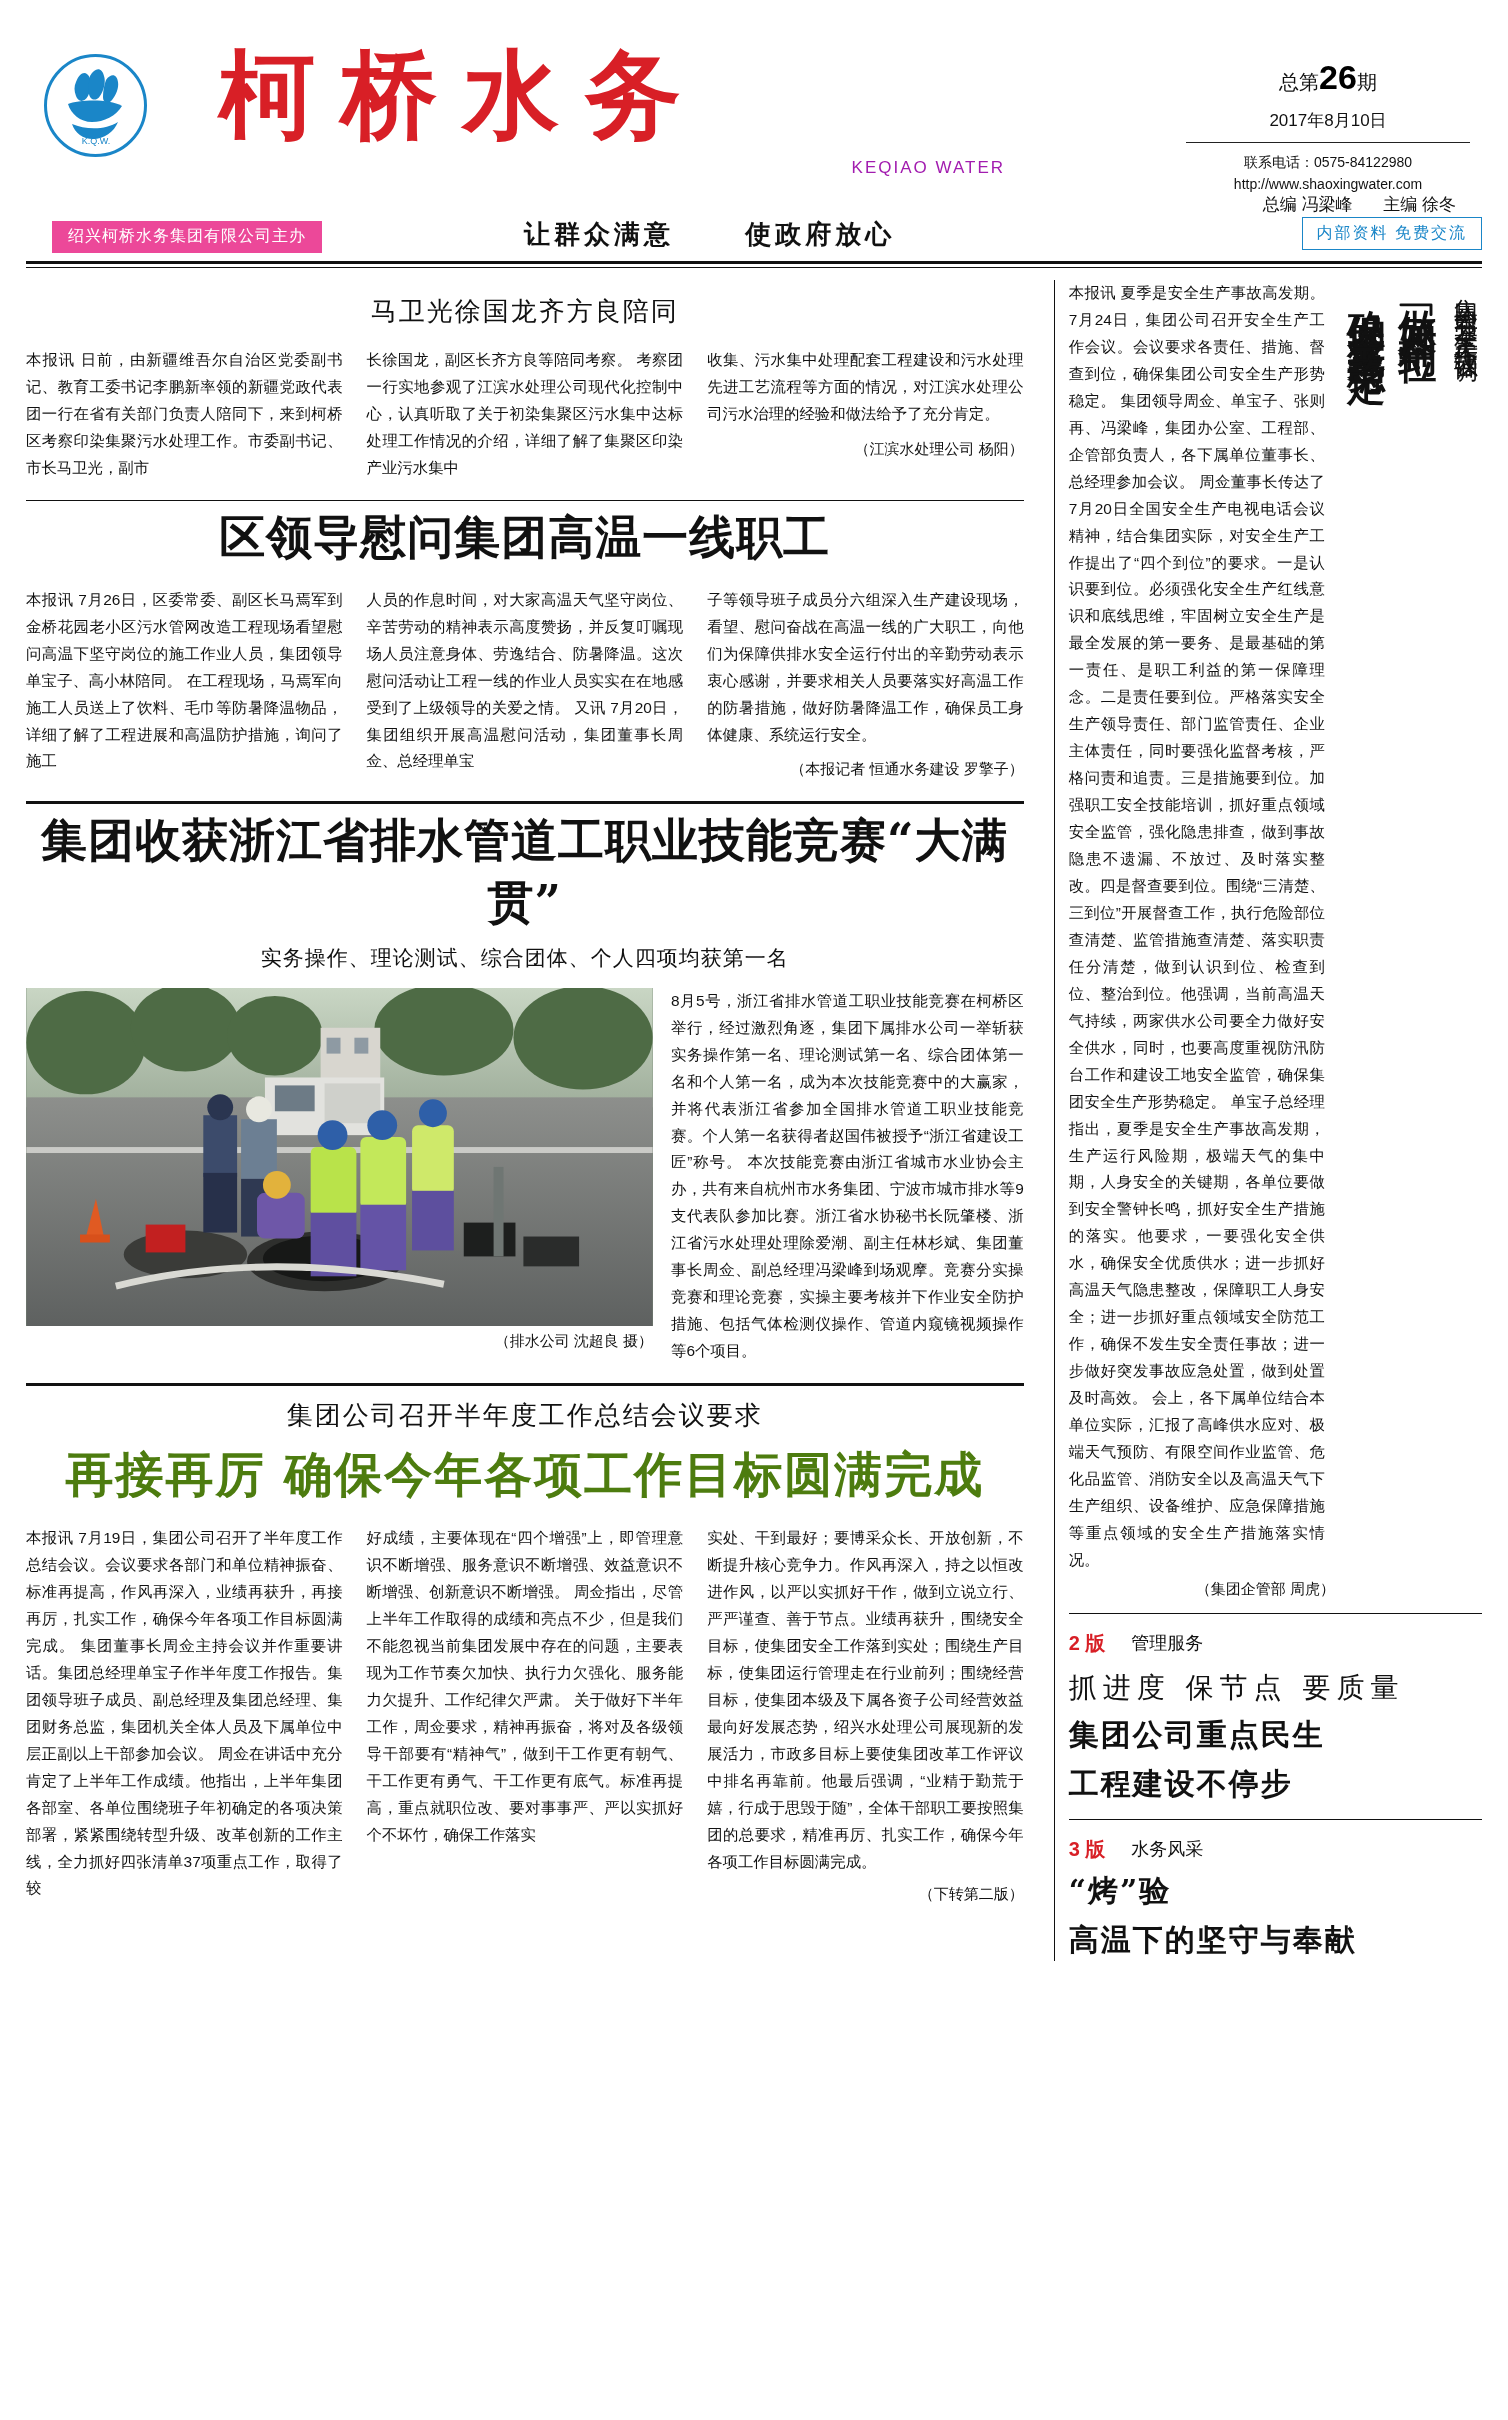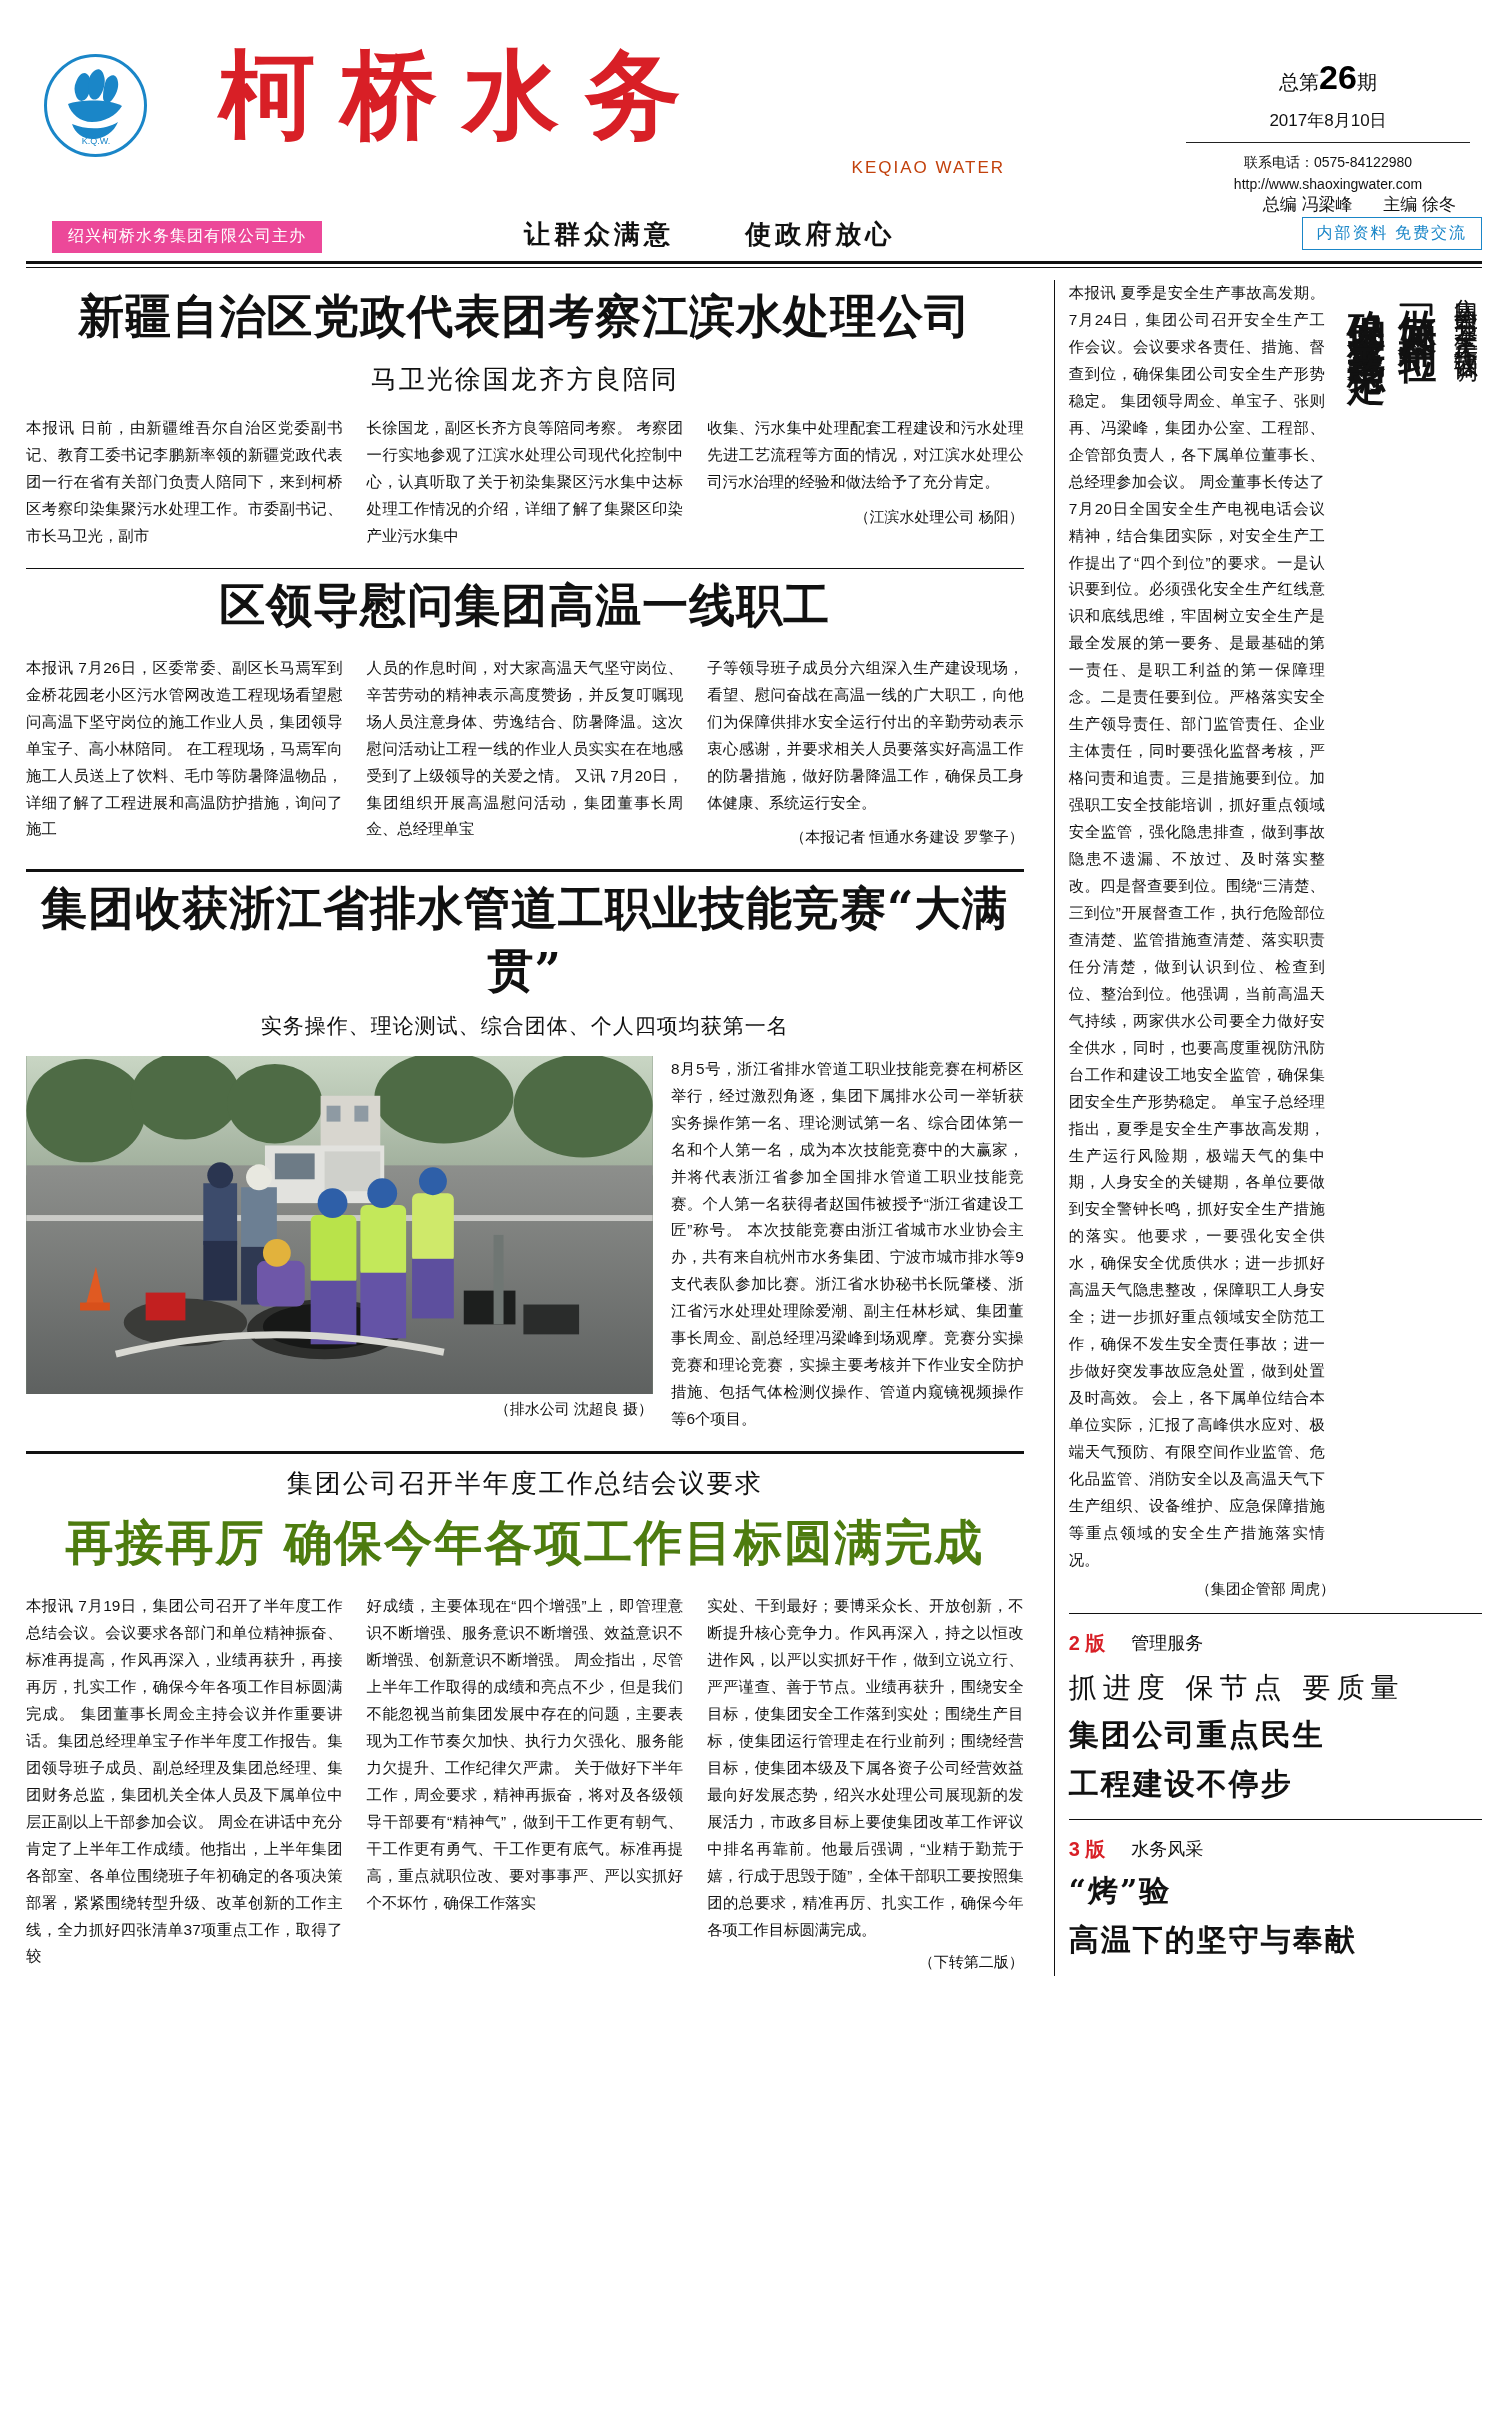--- a/index.html
+++ b/index.html
@@ -27,21 +27,21 @@
   .title-wrap { flex:1; padding-left:10px; position:relative; }
   .paper-title {
     font-family:"DejaVu Serif", serif;
     font-size:96px; font-weight:bold; color:#d81f26;
     letter-spacing:26px; line-height:1.15;
     padding-top:22px; padding-left:44px;
     white-space:nowrap;
   }
   .paper-title-en {
     text-align:right; padding-right:169px; margin-top:8px;
-    font-size:17px; letter-spacing:2px; color:#c2410c;
+    font-size:17px; letter-spacing:2px; color:#a21caf;
   }
   .issue-box { width:308px; padding-top:40px; text-align:center; }
   .issue-line1 { font-size:20px; }
   .issue-line1 b { font-size:34px; color:#000; font-weight:bold; }
   .issue-date { font-size:17px; margin-top:12px; }
   .issue-rule { border-top:1px solid #222; margin:10px 12px 8px 12px; }
   .issue-contact { font-size:14px; line-height:1.6; color:#111; }
 
   
   .subhead { position:relative; height:64px; margin-top:-6px;text-align:right; }
@@ -185,21 +185,20 @@
   </div>
 
   <div class="rule-thick"></div>
   <div class="rule-thin"></div>
 
   <div class="content">
 
     <div class="left-col">
 
       <div>
-        <h1 class="head-main">新疆自治区党政代表团考察江滨水处理公司</h1>
         <div class="head-sub">马卫光徐国龙齐方良陪同</div>
         <div class="cols3">
           <div>
             <span class="lead"></span><span>本报讯  日前，由新疆维吾尔自治区党委副书记、教育工委书记李鹏新率领的新疆党政代表团一行在省有关部门负责人陪同下，来到柯桥区考察印染集聚污水处理工作。市委副书记、市长马卫光，副市</span>
           </div>
           <div>长徐国龙，副区长齐方良等陪同考察。
         考察团一行实地参观了江滨水处理公司现代化控制中心，认真听取了关于初染集聚区污水集中达标处理工作情况的介绍，详细了解了集聚区印染产业污水集中</div>
           <div>
             <div>收集、污水集中处理配套工程建设和污水处理先进工艺流程等方面的情况，对江滨水处理公司污水治理的经验和做法给予了充分肯定。</div>
             <div class="sig">（江滨水处理公司   杨阳）</div>

